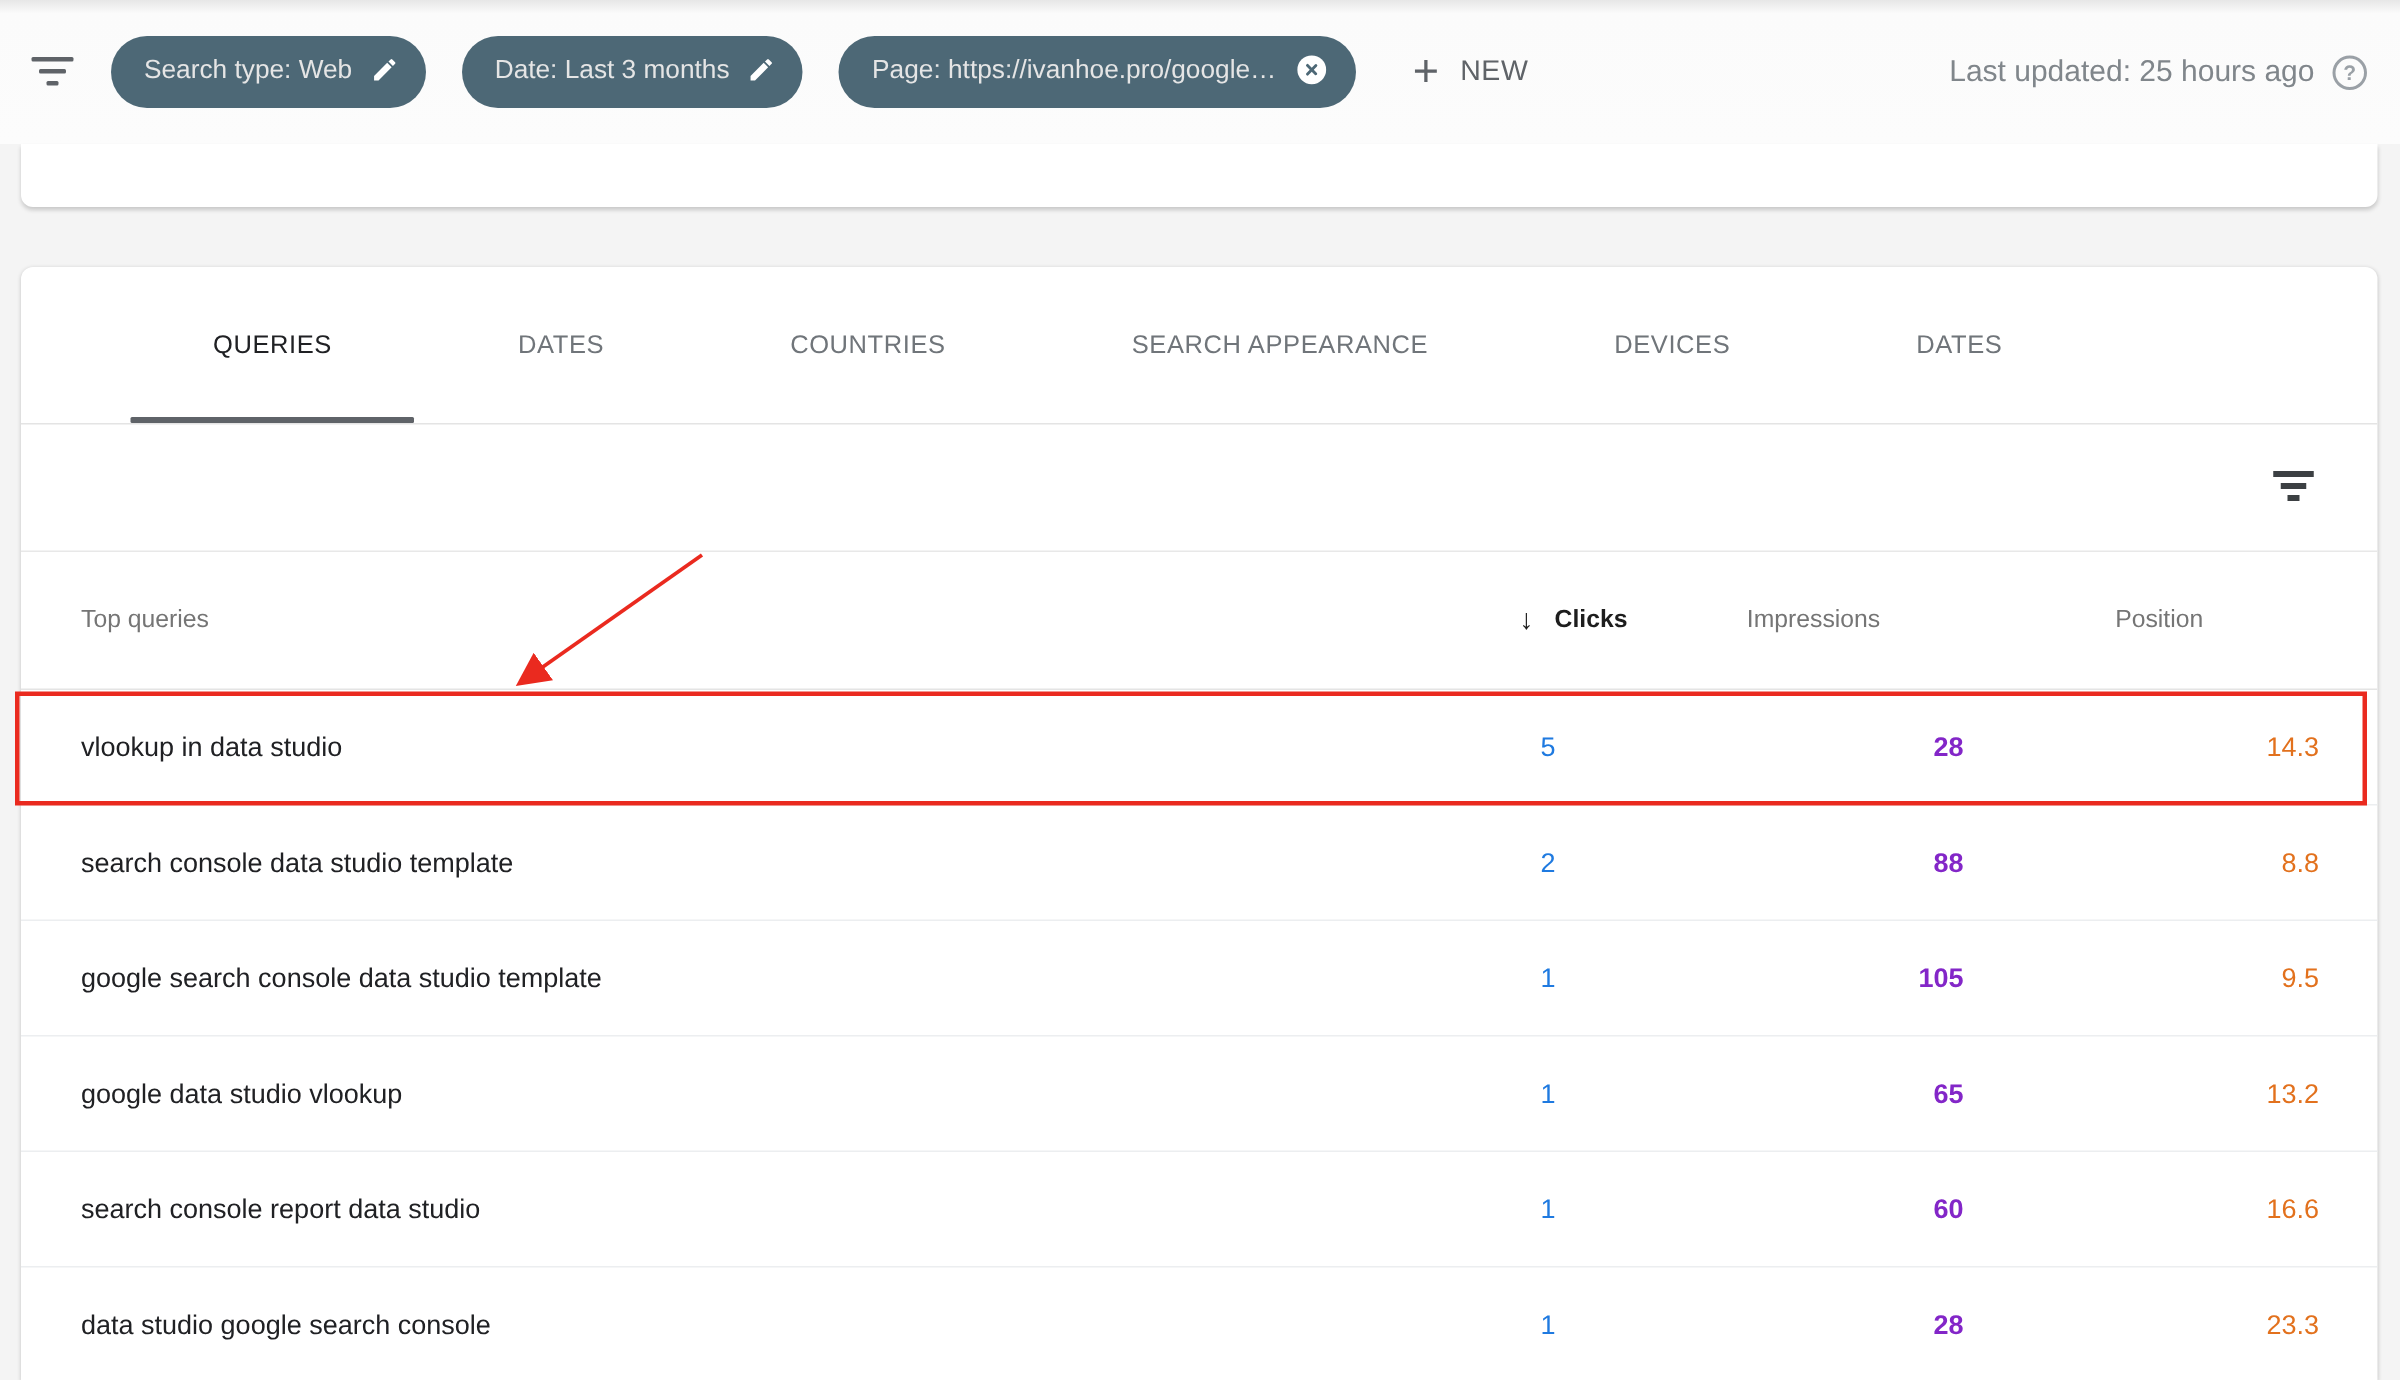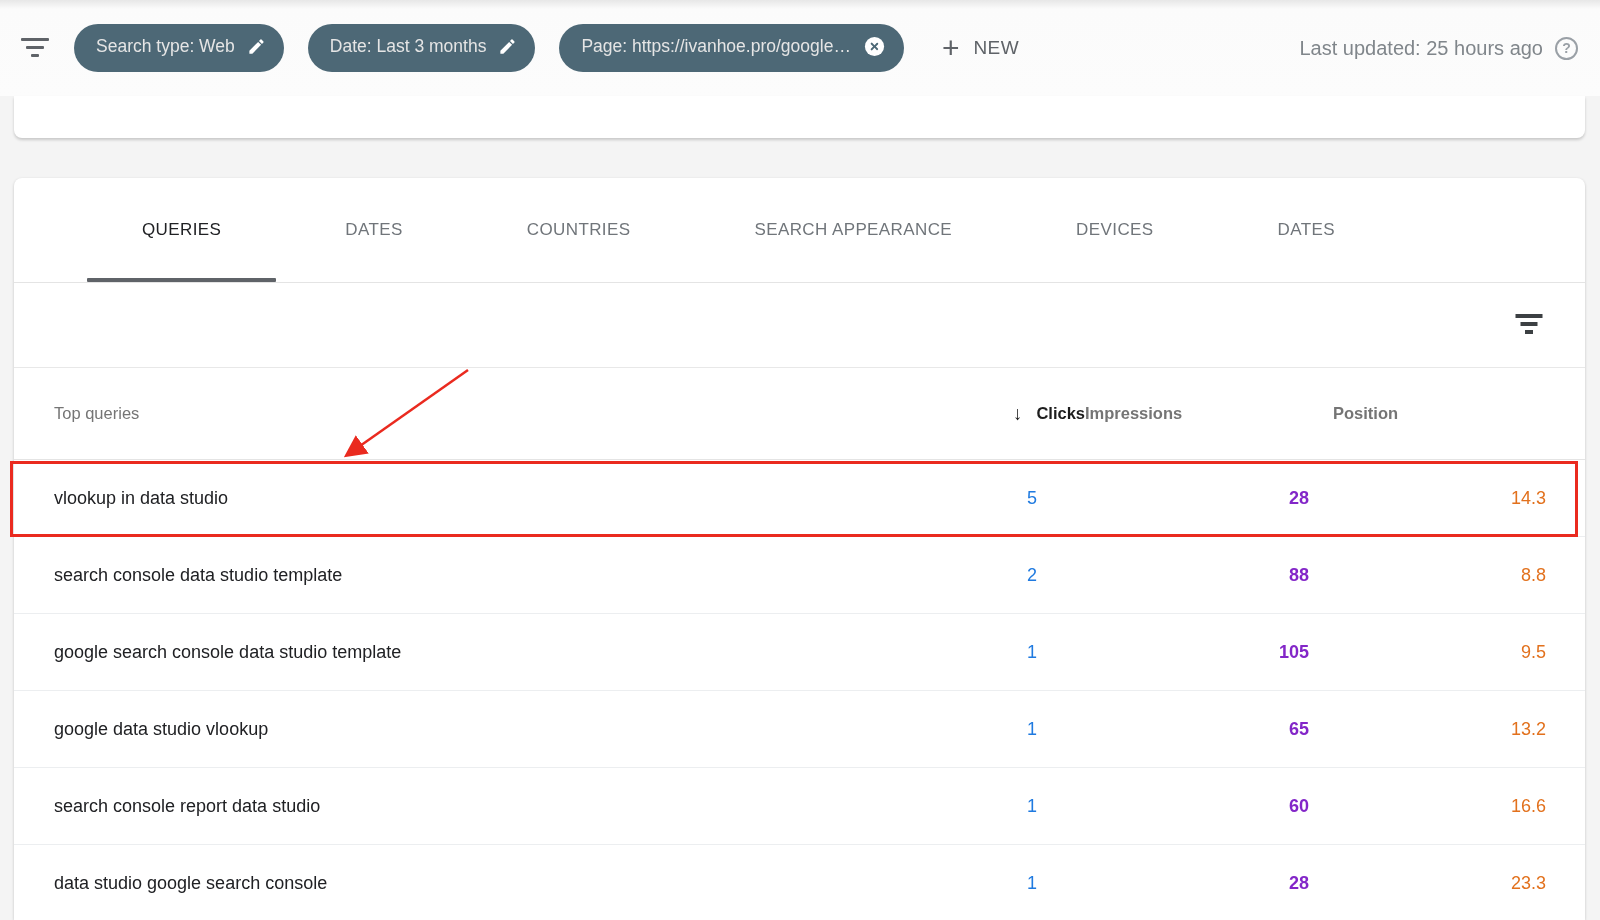--- a/index.html
+++ b/index.html
@@ -90,21 +90,21 @@
   .table-filter-icon span:nth-child(3){ top:16px; width:8px; }
 
   .grid-row {
     display:grid;
     grid-template-columns:1fr 200px 248px 213px;
     padding:0 39px 0 40px;
     align-items:center;
   }
   .table-header { height:92px; border-bottom:1px solid #e4e4e4; }
   .th { font-size:16.5px; color:#757575; }
-  .th.num { text-align:left;font-weight:bold; }
+  .th.num { text-align:center; }
   .th-clicks { color:#1d1d1d; font-weight:bold; display:flex; align-items:center; justify-content:flex-end; }
   .sort-arrow { font-size:19px; font-weight:400; margin-right:14px; color:#1d1d1d; }
 
   .data-row { height:77px; border-bottom:1px solid #eceef0; cursor:pointer;gap:24px; }
   .cell-query { font-size:18px; color:#202124; }
   .cell-num { font-size:18px; text-align:right; }
   .cell-clicks { color:var(--clicks); }
   .cell-impressions { color:var(--impressions);font-weight:bold; }
   .cell-position { color:var(--position); }
 

